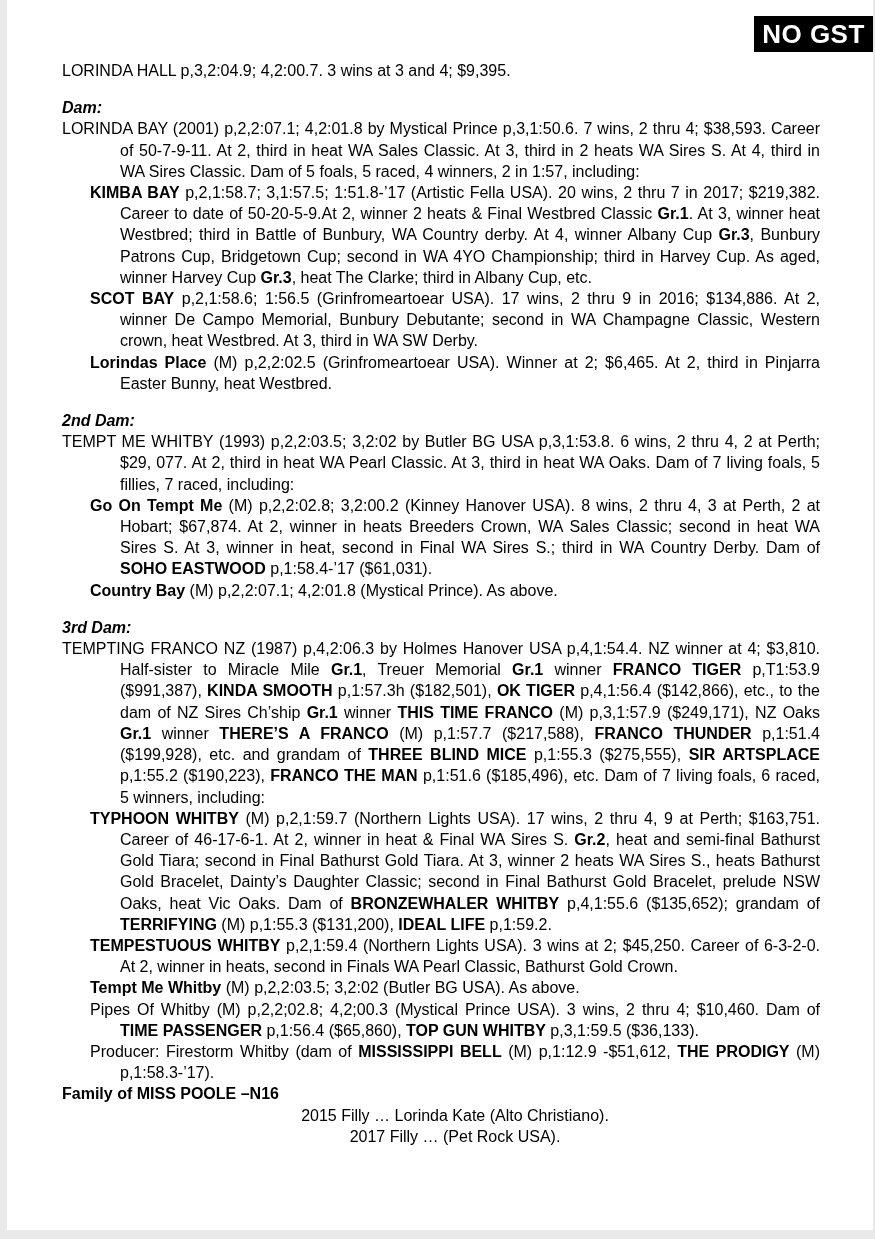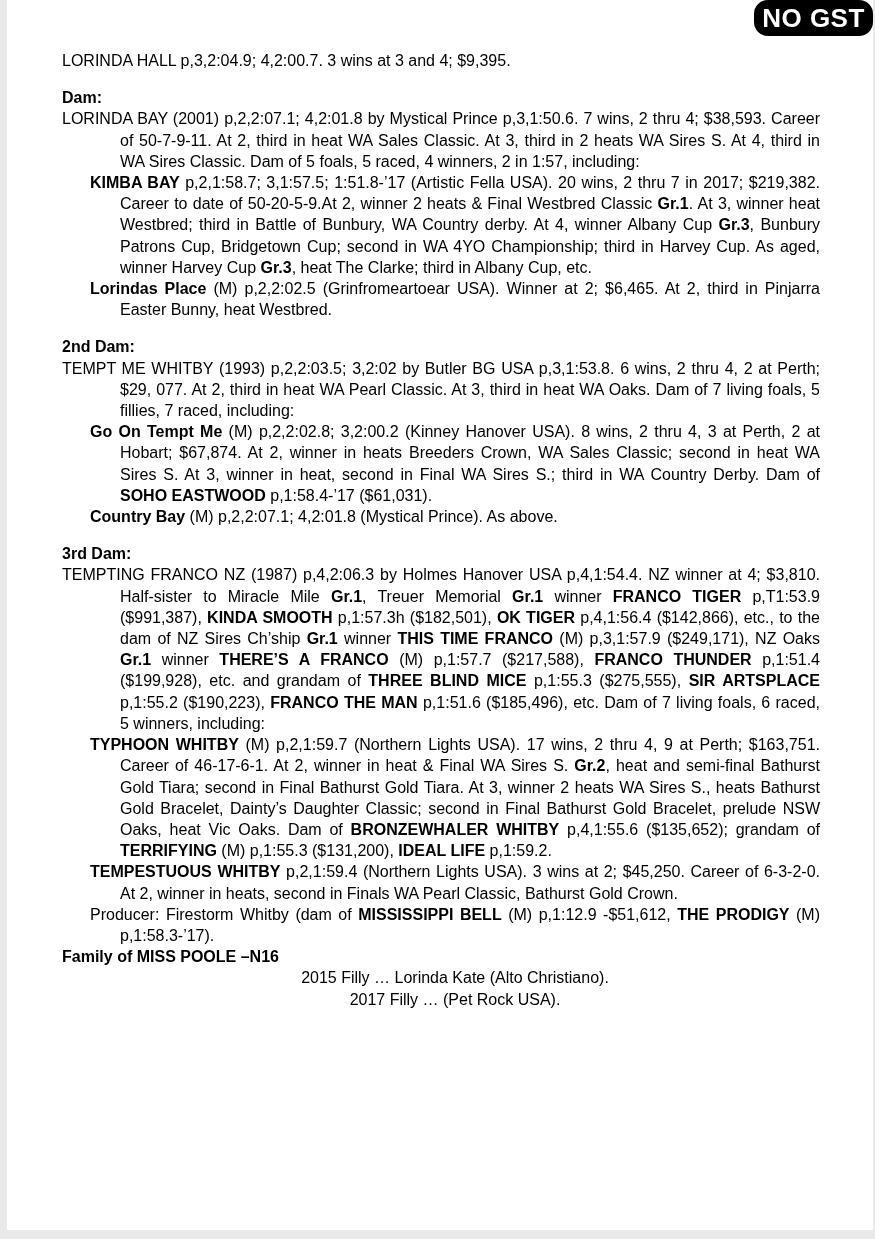--- a/index.html
+++ b/index.html
@@ -7,56 +7,59 @@
     width:875px;height:1239px;
     background:#e9e9e9;
     font-family:"Liberation Sans","DejaVu Sans",sans-serif;
     position:relative;overflow:hidden;
   }
   .page{
     position:absolute;left:7px;top:0;right:2px;bottom:9px;
     background:#ffffff;
   }
   .badge{
-    position:absolute;top:0;right:0px;
+    position:absolute;top:16px;right:0px;
     width:119px;height:36px;
     display:flex;align-items:center;justify-content:center;
-    font-weight:bold;font-size:26px;letter-spacing:0.5px;border-radius:14px;
+    font-weight:bold;font-size:26px;letter-spacing:0.5px;
   }
   .content{
-    position:absolute;left:55px;top:50px;right:53px;
+    position:absolute;left:55px;top:60px;right:53px;
     font-size:16px;line-height:21.2px;color:#000;
     text-align:justify;
   }
   .block{margin:0;}
   .b-flush{padding-left:58px;text-indent:-58px;}
   .b-foal{padding-left:58px;text-indent:-30px;}
   .b-item{padding-left:28px;text-indent:0;text-align:center;}
   .b-heading{font-weight:bold;text-align:left;padding-left:0;text-indent:0;}
-  .gap-before{margin-top:16px;}
+  .gap-before{margin-top:16px;font-style:italic;}
   b{font-weight:bold;}
 </style>
 </head>
 <body>
 
 <div class="page">
   <div class="badge" style="background: rgb(0, 0, 0); color: rgb(255, 255, 255);">NO GST</div>
   <main class="content">
       <div class="block b-flush"><span>LORINDA HALL p,3,2:04.9; 4,2:00.7. 3 wins at 3 and 4; $9,395.</span></div>
       <div class="block b-heading gap-before"><b>Dam:</b></div>
       <div class="block b-flush"><span>LORINDA BAY (2001) p,2,2:07.1; 4,2:01.8 by Mystical Prince p,3,1:50.6. 7 wins, 2 thru 4; $38,593. Career of 50-7-9-11. At 2, third in heat WA Sales Classic. At 3, third in 2 heats WA Sires S. At 4, third in WA Sires Classic. Dam of 5 foals, 5 raced, 4 winners, 2 in 1:57, including:</span></div>
       <div class="block b-foal"><b>KIMBA BAY</b><span> p,2,1:58.7; 3,1:57.5; 1:51.8-’17 (Artistic Fella USA). 20 wins, 2 thru 7 in 2017; $219,382. Career to date of 50-20-5-9.At 2, winner 2 heats &amp; Final Westbred Classic </span><b>Gr.1</b><span>. At 3, winner heat Westbred; third in Battle of Bunbury, WA Country derby. At 4, winner Albany Cup </span><b>Gr.3</b><span>, Bunbury Patrons Cup, Bridgetown Cup; second in WA 4YO Championship; third in Harvey Cup. As aged, winner Harvey Cup </span><b>Gr.3</b><span>, heat The Clarke; third in Albany Cup, etc.</span></div>
+      <div class="block b-foal"><b>SCOT BAY</b><span> p,2,1:58.6; 1:56.5 (Grinfromeartoear USA). 17 wins, 2 thru 9 in 2016; $134,886. At 2, winner De Campo Memorial, Bunbury Debutante; second in WA Champagne Classic, Western crown, heat Westbred. At 3, third in WA SW Derby.</span></div>
       <div class="block b-foal"><b>Lorindas Place</b><span> (M) p,2,2:02.5 (Grinfromeartoear USA). Winner at 2; $6,465. At 2, third in Pinjarra Easter Bunny, heat Westbred.</span></div>
       <div class="block b-heading gap-before"><b>2nd Dam:</b></div>
       <div class="block b-flush"><span>TEMPT ME WHITBY (1993) p,2,2:03.5; 3,2:02 by Butler BG USA p,3,1:53.8. 6 wins, 2 thru 4, 2 at Perth; $29, 077. At 2, third in heat WA Pearl Classic. At 3, third in heat WA Oaks. Dam of 7 living foals, 5 fillies, 7 raced, including:</span></div>
       <div class="block b-foal"><b>Go On Tempt Me</b><span> (M) p,2,2:02.8; 3,2:00.2 (Kinney Hanover USA). 8 wins, 2 thru 4, 3 at Perth, 2 at Hobart; $67,874. At 2, winner in heats Breeders Crown, WA Sales Classic; second in heat WA Sires S. At 3, winner in heat, second in Final WA Sires S.; third in WA Country Derby. Dam of </span><b>SOHO EASTWOOD</b><span> p,1:58.4-’17 ($61,031).</span></div>
       <div class="block b-foal"><b>Country Bay</b><span> (M) p,2,2:07.1; 4,2:01.8 (Mystical Prince). As above.</span></div>
       <div class="block b-heading gap-before"><b>3rd Dam:</b></div>
       <div class="block b-flush"><span>TEMPTING FRANCO NZ (1987) p,4,2:06.3 by Holmes Hanover USA p,4,1:54.4. NZ winner at 4; $3,810. Half-sister to Miracle Mile </span><b>Gr.1</b><span>, Treuer Memorial </span><b>Gr.1</b><span> winner </span><b>FRANCO TIGER</b><span> p,T1:53.9 ($991,387), </span><b>KINDA SMOOTH</b><span> p,1:57.3h ($182,501), </span><b>OK TIGER</b><span> p,4,1:56.4 ($142,866), etc., to the dam of NZ Sires Ch’ship </span><b>Gr.1</b><span> winner </span><b>THIS TIME FRANCO</b><span> (M) p,3,1:57.9 ($249,171), NZ Oaks </span><b>Gr.1</b><span> winner </span><b>THERE’S A FRANCO</b><span> (M) p,1:57.7 ($217,588), </span><b>FRANCO THUNDER</b><span> p,1:51.4 ($199,928), etc. and grandam of </span><b>THREE BLIND MICE</b><span> p,1:55.3 ($275,555), </span><b>SIR ARTSPLACE</b><span> p,1:55.2 ($190,223), </span><b>FRANCO THE MAN</b><span> p,1:51.6 ($185,496), etc. Dam of 7 living foals, 6 raced, 5 winners, including:</span></div>
       <div class="block b-foal"><b>TYPHOON WHITBY</b><span> (M) p,2,1:59.7 (Northern Lights USA). 17 wins, 2 thru 4, 9 at Perth; $163,751. Career of 46-17-6-1. At 2, winner in heat &amp; Final WA Sires S. </span><b>Gr.2</b><span>, heat and semi-final Bathurst Gold Tiara; second in Final Bathurst Gold Tiara. At 3, winner 2 heats WA Sires S., heats Bathurst Gold Bracelet, Dainty’s Daughter Classic; second in Final Bathurst Gold Bracelet, prelude NSW Oaks, heat Vic Oaks. Dam of </span><b>BRONZEWHALER WHITBY</b><span> p,4,1:55.6 ($135,652); grandam of </span><b>TERRIFYING</b><span> (M) p,1:55.3 ($131,200), </span><b>IDEAL LIFE</b><span> p,1:59.2.</span></div>
       <div class="block b-foal"><b>TEMPESTUOUS WHITBY</b><span> p,2,1:59.4 (Northern Lights USA). 3 wins at 2; $45,250. Career of 6-3-2-0. At 2, winner in heats, second in Finals WA Pearl Classic, Bathurst Gold Crown.</span></div>
+      <div class="block b-foal"><b>Tempt Me Whitby</b><span> (M) p,2,2:03.5; 3,2:02  (Butler BG USA). As above.</span></div>
+      <div class="block b-foal"><span>Pipes Of Whitby (M) p,2,2;02.8; 4,2;00.3 (Mystical Prince USA). 3 wins, 2 thru 4; $10,460. Dam of </span><b>TIME PASSENGER</b><span> p,1:56.4 ($65,860), </span><b>TOP GUN WHITBY</b><span> p,3,1:59.5 ($36,133).</span></div>
       <div class="block b-foal"><span>Producer: Firestorm Whitby (dam of </span><b>MISSISSIPPI BELL</b><span> (M) p,1:12.9 -$51,612, </span><b>THE PRODIGY</b><span> (M) p,1:58.3-’17).</span></div>
       <div class="block b-heading"><b>Family of MISS POOLE –N16</b></div>
       <div class="block b-item"><span>2015 Filly … Lorinda Kate (Alto Christiano).</span></div>
       <div class="block b-item"><span>2017 Filly … (Pet Rock USA).</span></div>
       <div class="block b-item"></div>
     </main>
 </div>
 
 </body></html>

